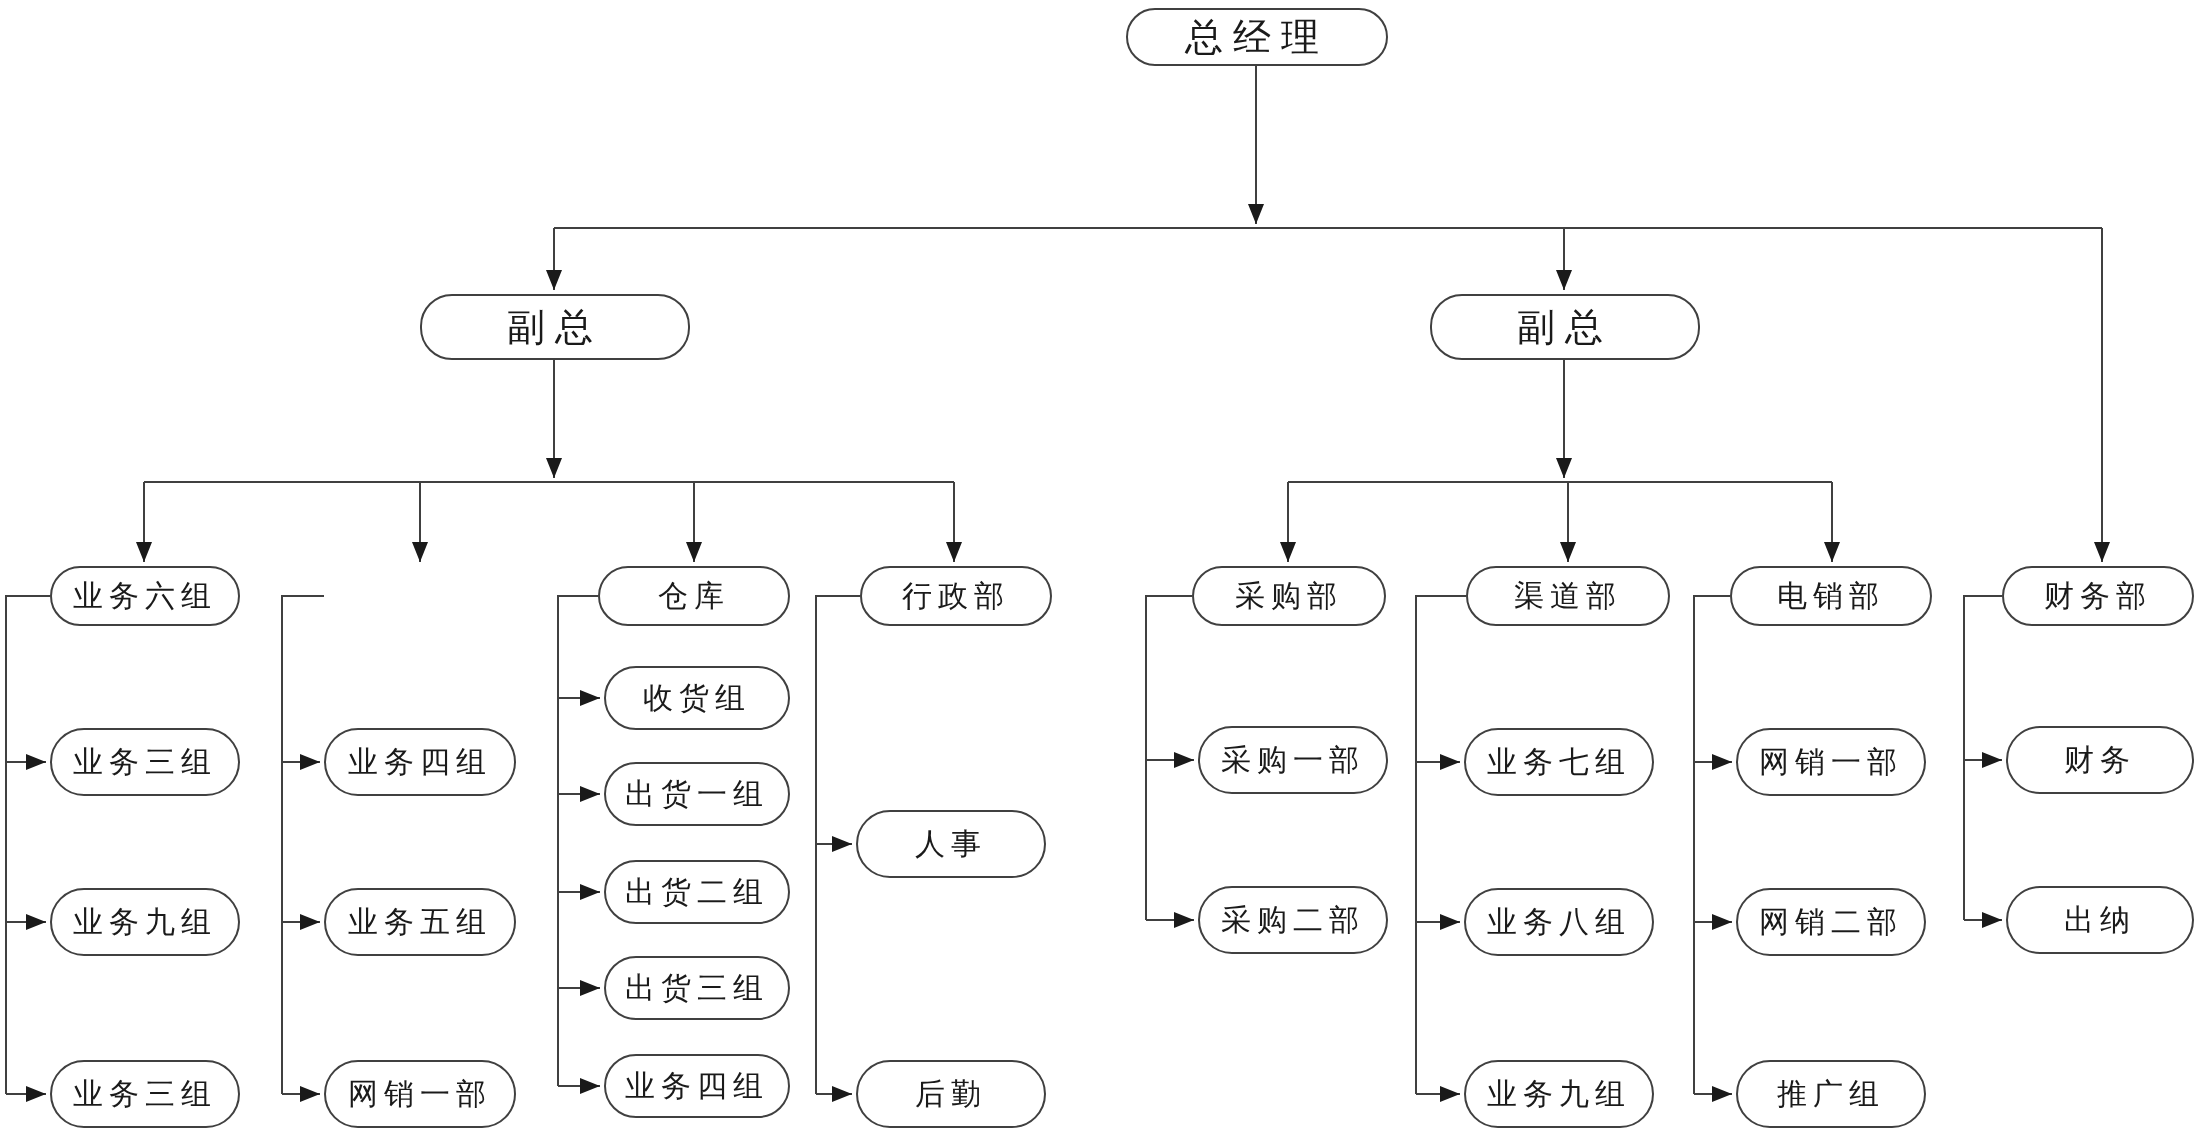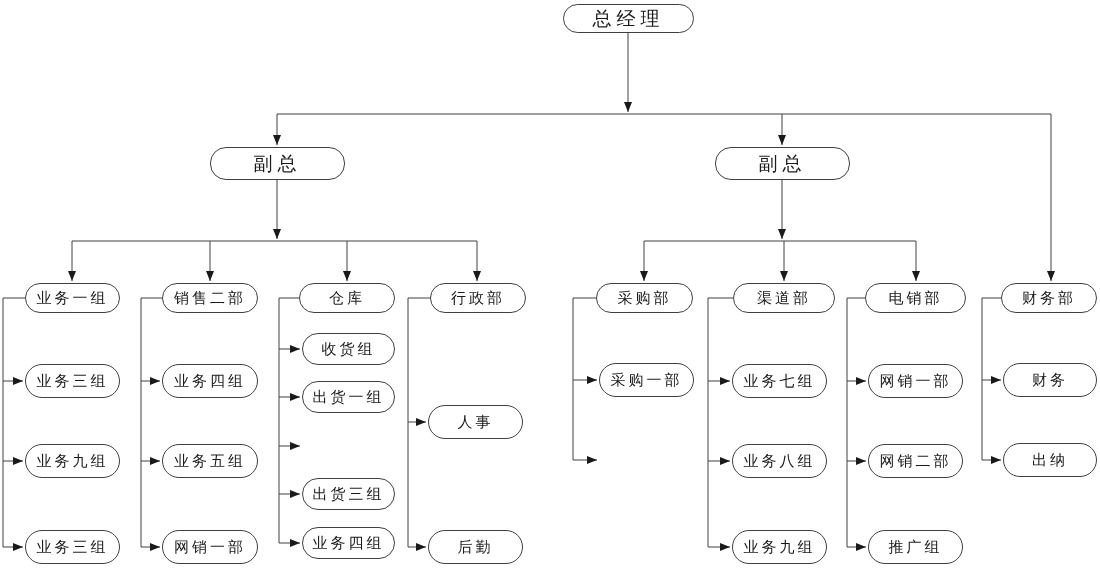--- a/index.html
+++ b/index.html
@@ -97,46 +97,47 @@
     <path class="ln" d="M1001,298 H982 V460"></path>
     <path class="ln" d="M982,380 H1001" marker-end="url(#arr)"></path>
     <path class="ln" d="M982,460 H1001" marker-end="url(#arr)"></path>
   </svg>
 
   <div class="node big" style="left:563px;top:4px;width:131px;height:29px">总经理</div>
 
   <div class="node big" style="left:210px;top:147px;width:135px;height:33px">副总</div>
   <div class="node big" style="left:715px;top:147px;width:135px;height:33px">副总</div>
 
-  <div class="node dept" style="left:25px;top:283px;width:95px;height:30px">业务一组</div>
-  <div class="node dept" style="left:162px;top:283px;width:96px;height:30px">销售二部</div>
+  <div class="node dept" style="left:25px;top:283px;width:95px;height:30px">业务六组</div>
   <div class="node dept" style="left:299px;top:283px;width:96px;height:30px">仓库</div>
   <div class="node dept" style="left:430px;top:283px;width:96px;height:30px">行政部</div>
   <div class="node dept" style="left:596px;top:283px;width:97px;height:30px">采购部</div>
   <div class="node dept" style="left:733px;top:283px;width:102px;height:30px">渠道部</div>
   <div class="node dept" style="left:865px;top:283px;width:101px;height:30px">电销部</div>
   <div class="node dept" style="left:1001px;top:283px;width:96px;height:30px">财务部</div>
 
   <div class="node" style="left:25px;top:364px;width:95px;height:34px">业务三组</div>
   <div class="node" style="left:25px;top:444px;width:95px;height:34px">业务九组</div>
   <div class="node" style="left:25px;top:530px;width:95px;height:34px">业务三组</div>
 
   <div class="node" style="left:162px;top:364px;width:96px;height:34px">业务四组</div>
   <div class="node" style="left:162px;top:444px;width:96px;height:34px">业务五组</div>
   <div class="node" style="left:162px;top:530px;width:96px;height:34px">网销一部</div>
 
   <div class="node" style="left:302px;top:333px;width:93px;height:32px">收货组</div>
   <div class="node" style="left:302px;top:381px;width:93px;height:32px">出货一组</div>
+  <div class="node" style="left:302px;top:430px;width:93px;height:32px">出货二组</div>
   <div class="node" style="left:302px;top:478px;width:93px;height:32px">出货三组</div>
   <div class="node" style="left:302px;top:527px;width:93px;height:32px">业务四组</div>
 
   <div class="node" style="left:428px;top:405px;width:95px;height:34px">人事</div>
   <div class="node" style="left:428px;top:530px;width:95px;height:34px">后勤</div>
 
   <div class="node" style="left:599px;top:363px;width:95px;height:34px">采购一部</div>
+  <div class="node" style="left:599px;top:443px;width:95px;height:34px">采购二部</div>
 
   <div class="node" style="left:732px;top:364px;width:95px;height:34px">业务七组</div>
   <div class="node" style="left:732px;top:444px;width:95px;height:34px">业务八组</div>
   <div class="node" style="left:732px;top:530px;width:95px;height:34px">业务九组</div>
 
   <div class="node" style="left:868px;top:364px;width:95px;height:34px">网销一部</div>
   <div class="node" style="left:868px;top:444px;width:95px;height:34px">网销二部</div>
   <div class="node" style="left:868px;top:530px;width:95px;height:34px">推广组</div>
 
   <div class="node" style="left:1003px;top:363px;width:94px;height:34px">财务</div>

